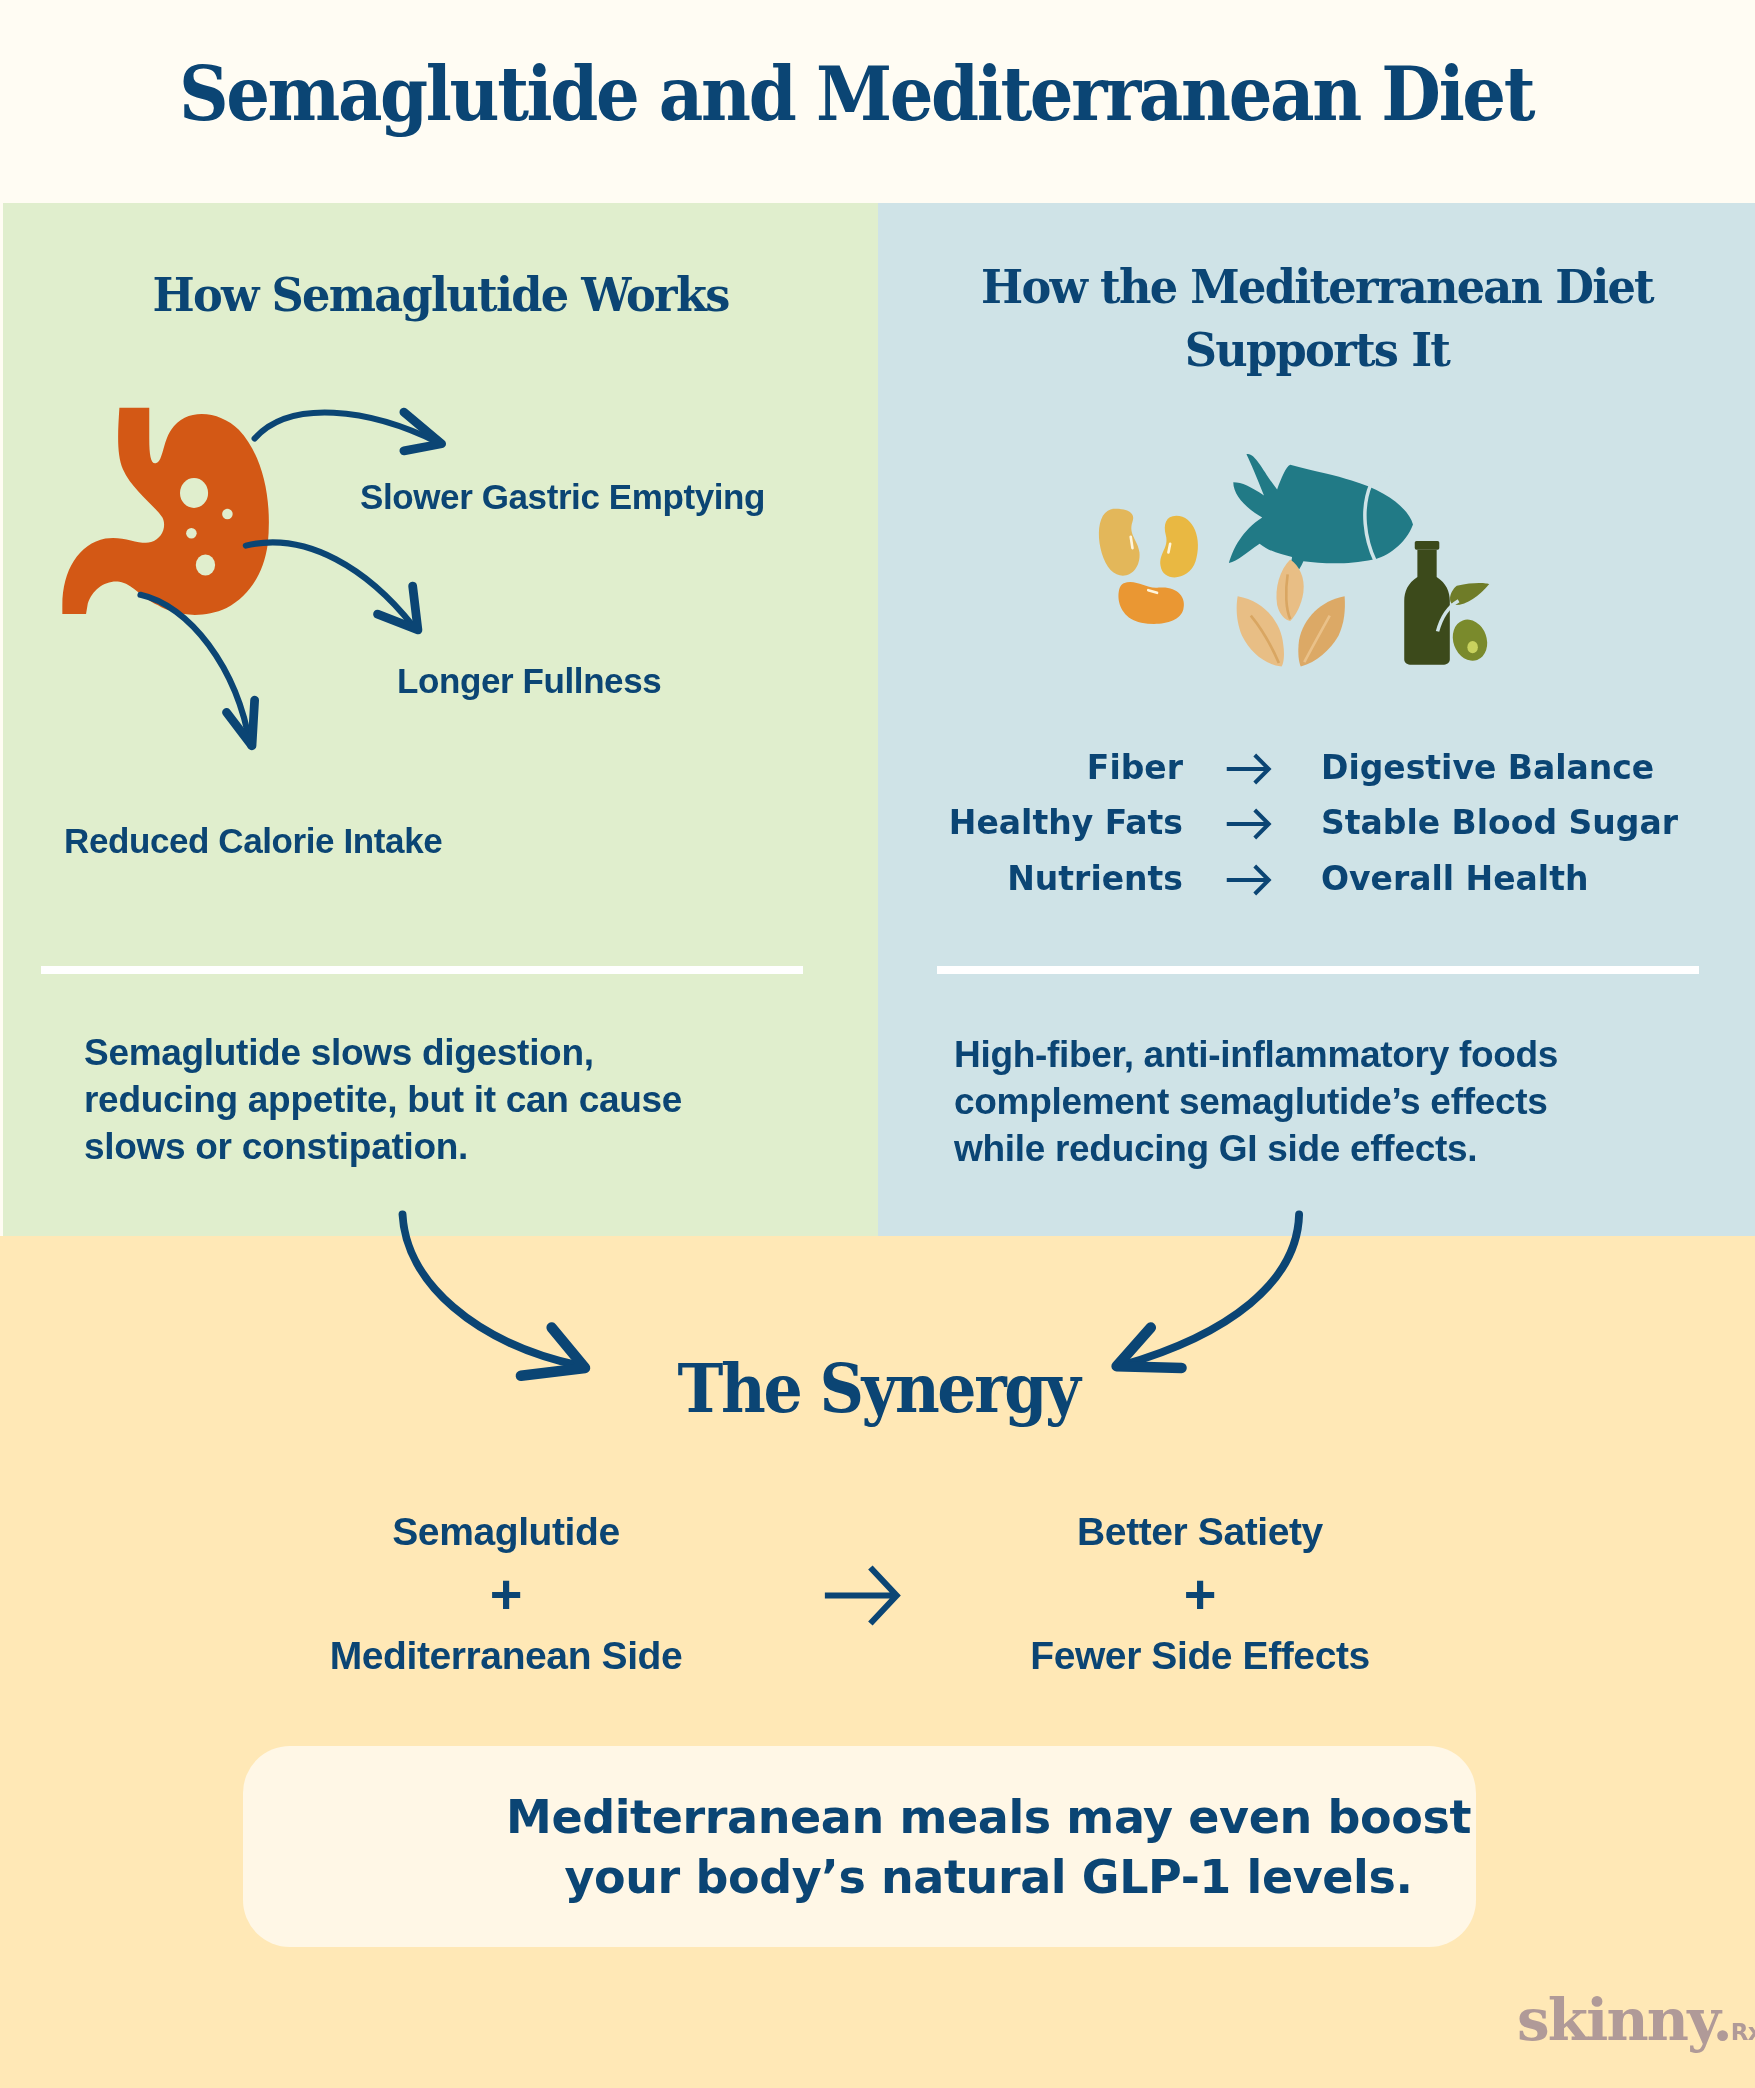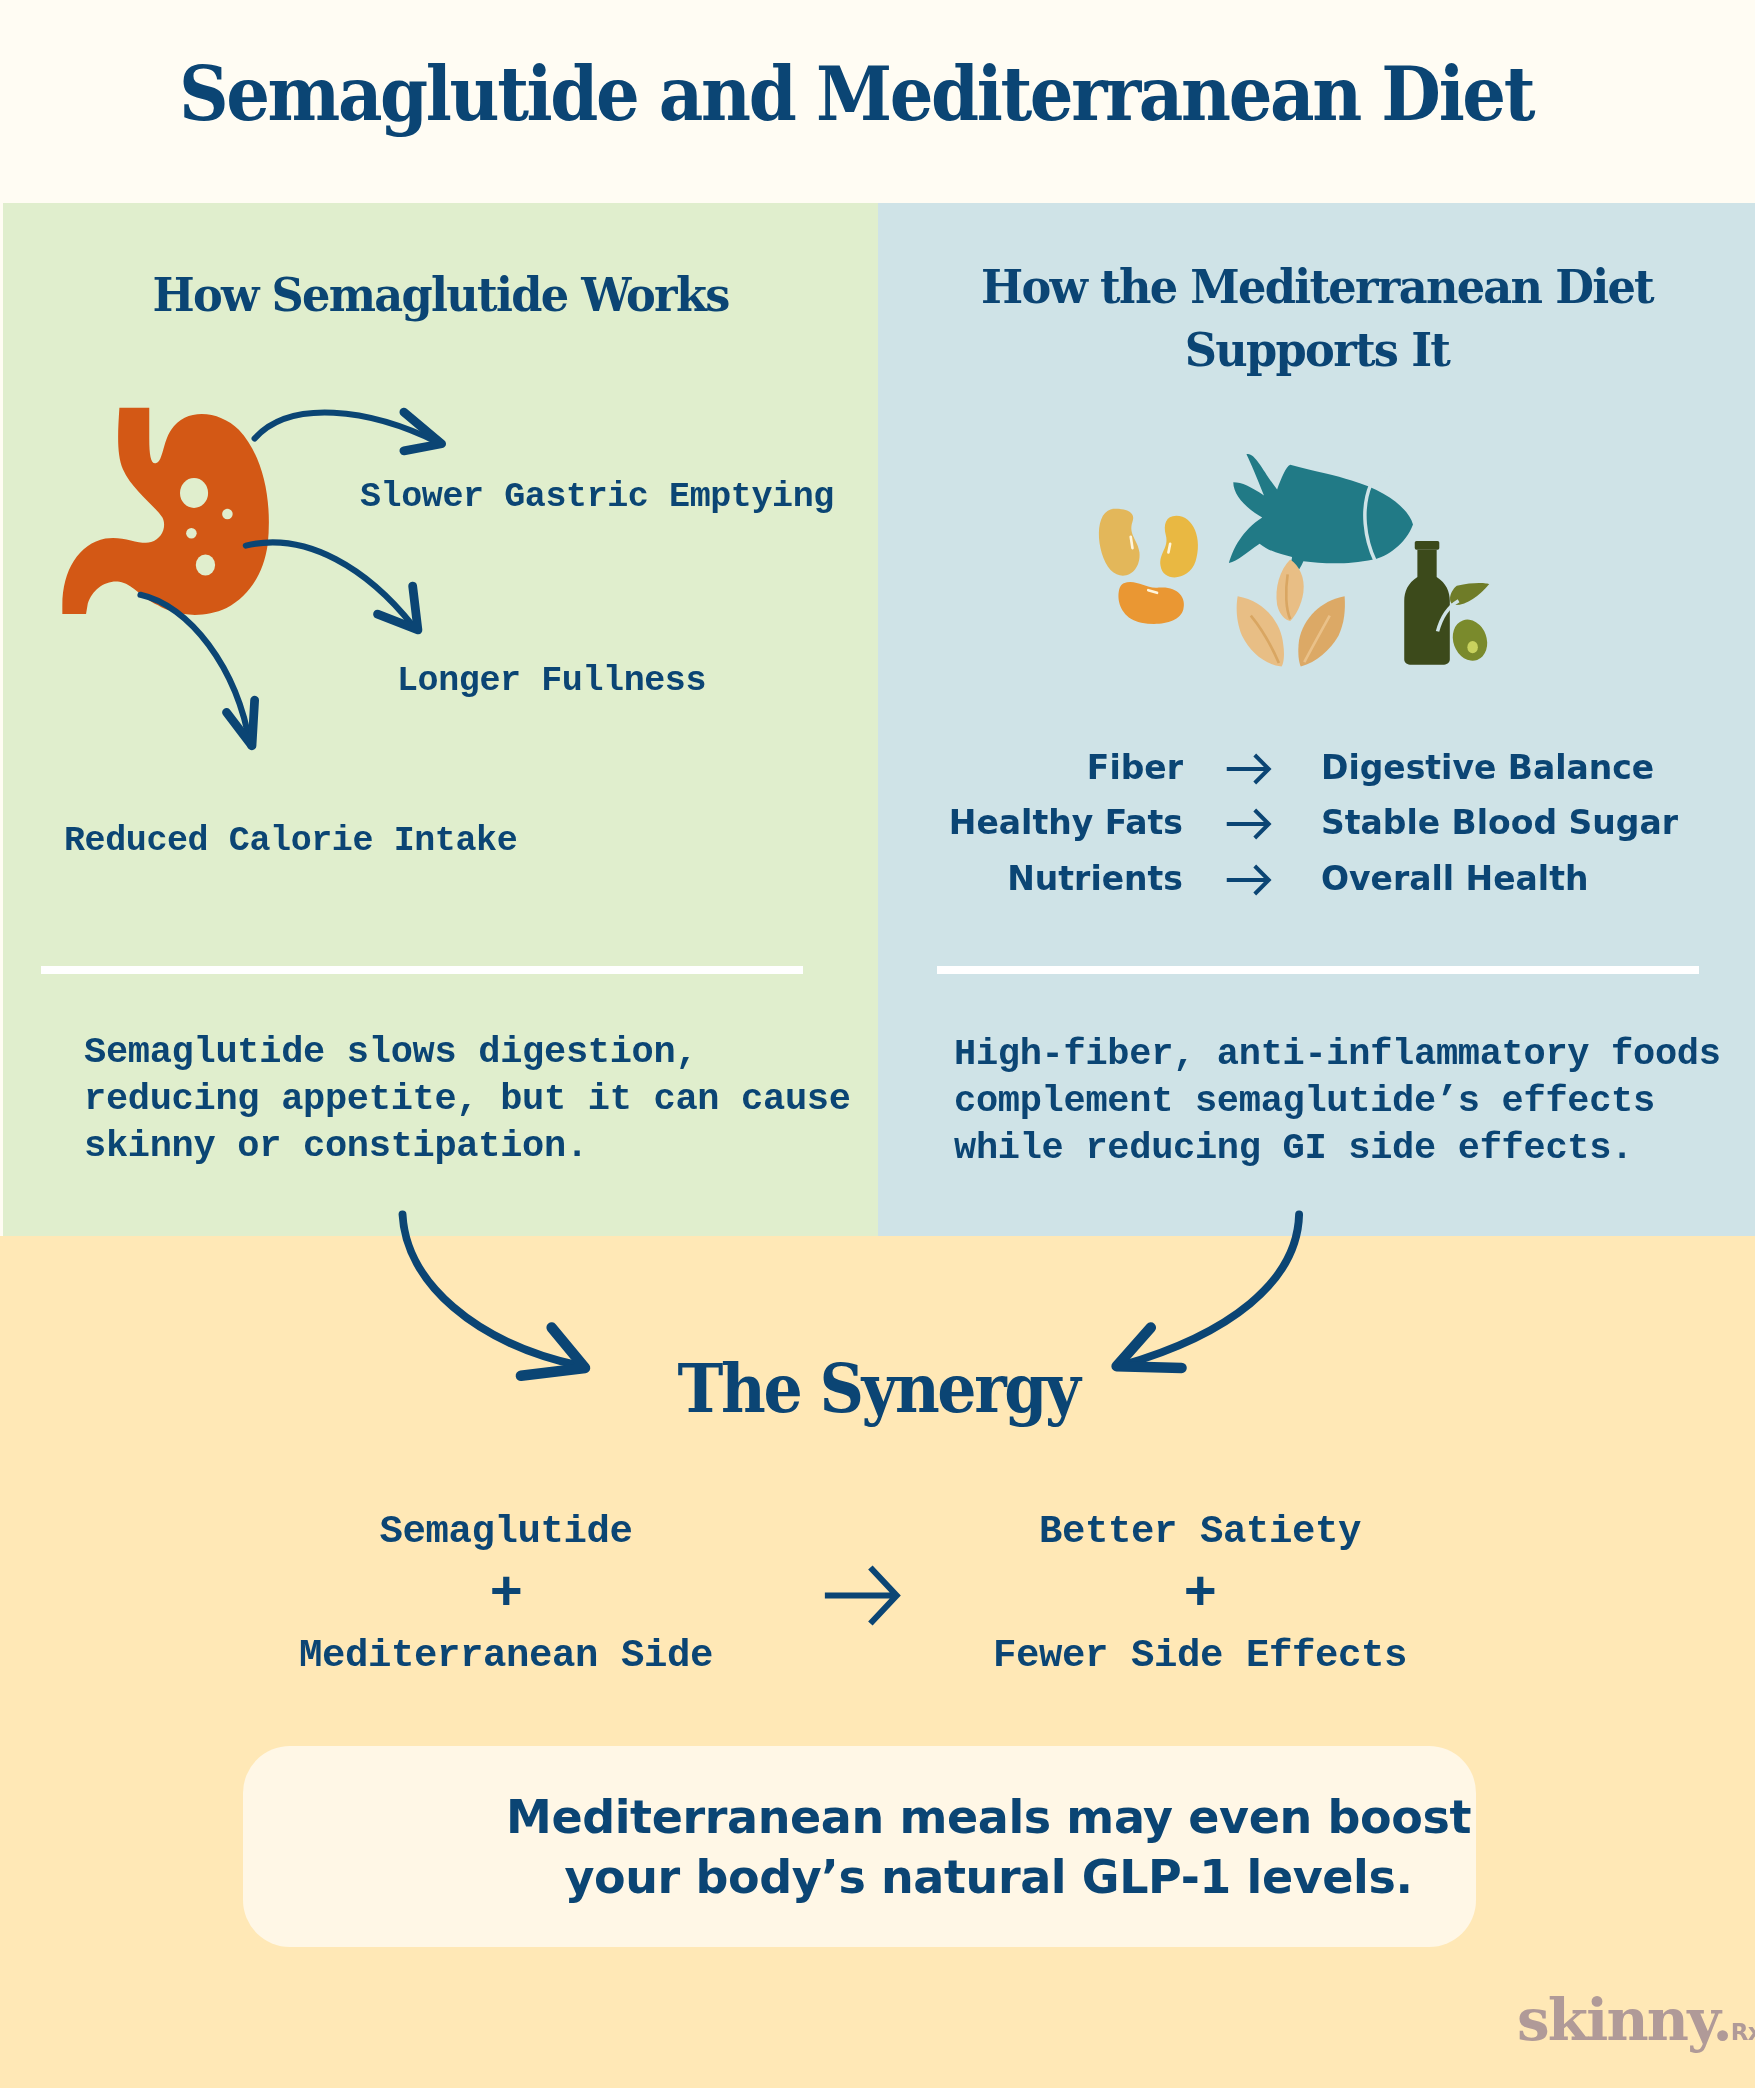--- a/index.html
+++ b/index.html
@@ -4,21 +4,21 @@
 <style>
   html, body { margin: 0; padding: 0; }
   body {
     width: 1756px; height: 2088px; position: relative; overflow: hidden;
     background: #fffcf3;
     font-family: "DejaVu Sans", sans-serif;
     color: #0b4574;
   }
   .abs { position: absolute; }
   .serif { font-family: "DejaVu Serif", "Liberation Serif", serif; font-weight: bold; }
-  .sans-b { font-family: Liberation Mono, monospace; font-weight: bold; }
+  .sans-b { font-family: Liberation Sans, sans-serif; font-weight: bold; }
   .sans { font-family: "DejaVu Sans", sans-serif; font-weight: bold; margin-left: 20px; }
 
   #page-title {
     left: 0; width: 1712px; top: 46px; text-align: center;
     font-size: 74px; letter-spacing: -2.6px; line-height: 97px;
     transform: scaleX(0.93); transform-origin: center;
   }
 
   #panel-left { left: 2.6px; top: 203px; width: 875px; height: 1033px; background: #e0eecd; }
   #panel-right { left: 878px; top: 203px; width: 878px; height: 1033px; background: #cfe3e7; }
@@ -82,21 +82,21 @@
 
 <div class="abs sans-b effect-label" style="left:360px;top:476px">Slower Gastric Emptying</div>
 <div class="abs sans-b effect-label" style="left:397px;top:660px">Longer Fullness</div>
 <div class="abs sans-b effect-label" style="left:64px;top:820px">Reduced Calorie Intake</div>
 
 <div class="abs divider" style="left:41px;top:966px;width:762px"></div>
 
 <div class="abs sans-b panel-body" style="left:84px;top:1029px;width:772px">
   <div>Semaglutide slows digestion,</div>
   <div>reducing appetite, but it can cause</div>
-  <div>skinny or constipation.</div>
+  <div>slows or constipation.</div>
 </div>
 
 <div id="right-heading" class="abs serif panel-heading">
   <div>How the Mediterranean Diet</div>
   <div>Supports It</div>
 </div>
 
 <svg class="abs" style="left:1062px;top:421px" width="439" height="263" viewBox="0 0 500 300">
   <g>
     <path fill="#e3b75a" d="M60 100 C35 100 38 150 55 170 C70 185 90 172 88 150 C86 135 75 130 80 115 C84 105 75 100 60 100 Z"></path>

